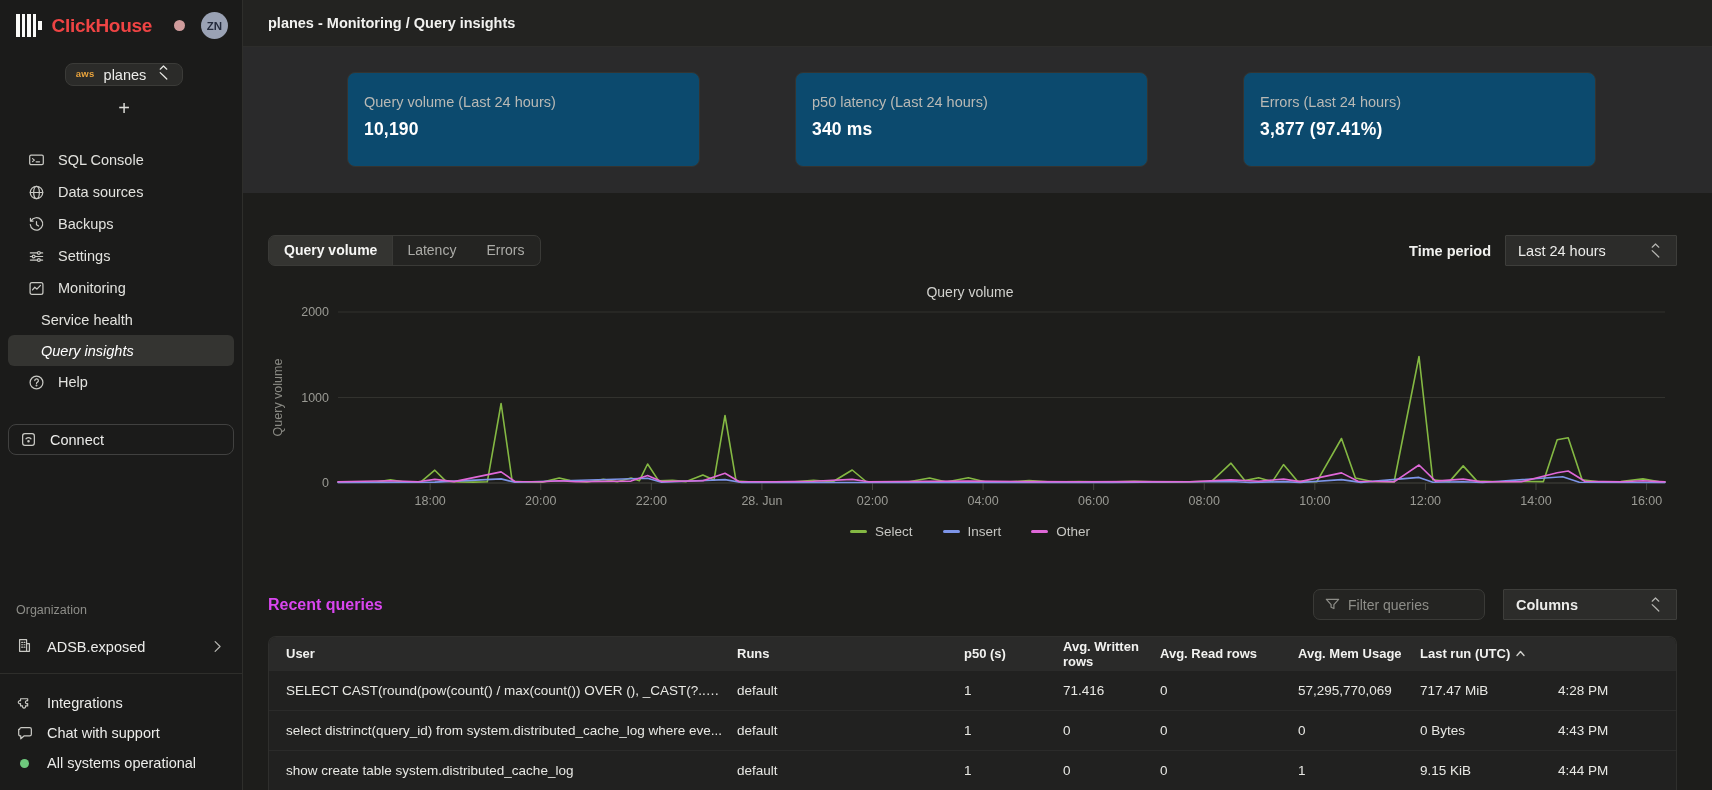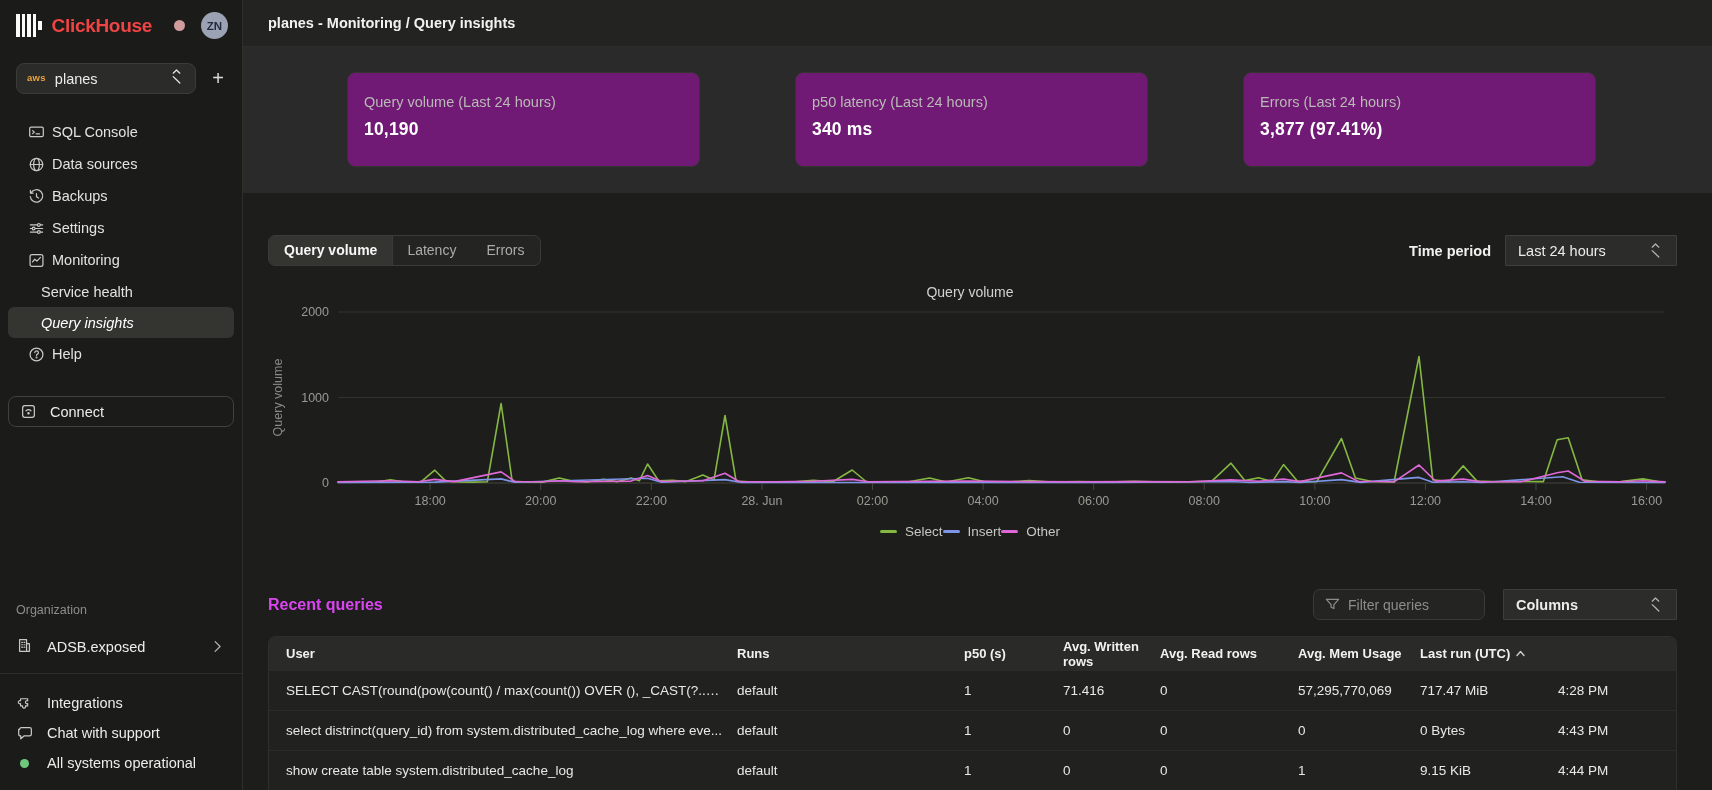--- a/index.html
+++ b/index.html
@@ -13,30 +13,30 @@
   .logo-row { display:flex; align-items:center; padding:12px 14px 0 16px; }
   .ch-logo { display:flex; align-items:center; gap:2px; height:26px; }
   .ch-logo i { display:block; width:3.5px; background:#fafaf8; }
   .ch-logo i.tall { height:23px; }
   .ch-logo i.short { height:9px; }
   .logo-text { margin-left:10px; font-size:19px; font-weight:700; color:#ef4444; letter-spacing:-0.3px; }
   .notif-dot { width:11px; height:11px; border-radius:50%; background:#d09c9c; margin-left:auto; margin-right:16px; }
   .avatar { width:27px; height:27px; border-radius:50%; background:#9aa2b4; color:#232a3c; font-size:11.5px;
             font-weight:700; display:flex; align-items:center; justify-content:center; }
 
-  .service-row { display:flex; align-items:center; gap:8px; padding:0 10px 0 16px; margin-top:24px; }
+  .service-row { display:flex; align-items:center; gap:8px; padding:0 10px 0 16px; margin-top:24px;flex-direction:column; }
   .service-select { flex:1; height:31px; background:#2b2b29; border:1px solid #3b3b38; border-radius:8px;
                     display:flex; align-items:center; gap:9px; padding:0 10px; cursor:pointer; }
   .aws-badge { color:#e8a33d; font-weight:700; font-size:9.5px; letter-spacing:.3px; transform:translateY(-1px); }
   .service-label { font-size:14.5px; color:#ececea; flex:1; }
   .add-btn { width:28px; height:28px; display:flex; align-items:center; justify-content:center;
              color:#dcdcd8; font-size:20px; font-weight:400; cursor:pointer; }
 
   .nav { margin-top:22px; padding:0 8px; }
-  .nav-item { height:32px; display:flex; align-items:center; gap:7px; padding:0 10px 0 19px;
+  .nav-item { height:32px; display:flex; align-items:center; gap:13px; padding:0 10px 0 19px;
               border-radius:6px; font-size:14.5px; color:#e2e2de; cursor:pointer; }
   .nav-item .icon { width:18px; height:18px; color:#c9c9c4; display:flex; align-items:center; justify-content:center; }
   .nav-item.sub { padding-left:33px; height:31px; }
   .nav-item.active { background:#343431; color:#ffffff;font-style:italic; }
 
   .connect-btn { margin:26px 8px 0 8px; height:31px; border:1px solid #414140; border-radius:8px;
                  display:flex; align-items:center; gap:12px; padding-left:11px; font-size:14.5px;
                  color:#ececea; cursor:pointer; background:transparent; }
   .connect-btn .icon { width:18px; height:18px; color:#c9c9c4; display:flex; }
 
@@ -51,39 +51,39 @@
                  font-size:14.5px; color:#ececea; cursor:pointer; }
   .footer-item .icon { width:18px; height:18px; color:#c9c9c4; display:flex; align-items:center; justify-content:center; }
   .status-dot { width:9px; height:9px; border-radius:50%; background:#6fc97d; margin:0 5px 0 4px; }
 
   
   .right { flex:1; display:flex; flex-direction:column; }
   .topbar { height:47px; background:#232321; border-bottom:1px solid #2d2d2b; display:flex; align-items:center;
             padding-left:25px; font-size:14.5px; font-weight:700; color:#f2f2f0; }
   .stats-band { height:147px; background:#2a2a2b; display:flex; align-items:center;
                 justify-content:space-between; padding:0 116px 0 104px; }
-  .stat-card { width:353px; height:95px; background:#701a75; border:1px solid #343431; border-radius:8px;
+  .stat-card { width:353px; height:95px; background:#0c4a6e; border:1px solid #343431; border-radius:8px;
                padding:21px 16px 0 16px; }
   .stat-label { font-size:14.5px; color:#b9b9b5; }
   .stat-value { margin-top:9px; font-size:17.5px; font-weight:700; color:#ffffff; letter-spacing:.2px; }
 
   .main { flex:1; padding-left:25px; background:#1d1d1b; }
   .tabs-row { margin-top:42px; display:flex; align-items:center; }
   .tab-group { display:inline-flex; border:1px solid #3a3a37; border-radius:7px; overflow:hidden; background:#242422; }
   .tab { padding:0 15px; height:29px; line-height:29px; font-size:14px; color:#ababa7; cursor:pointer; }
   .tab.active { background:#343431; color:#f6f6f4; font-weight:700; box-shadow:1px 0 0 #3a3a37, -1px 0 0 #3a3a37; }
   .time-period { margin-left:auto; margin-right:35px; display:flex; align-items:center; gap:14px; }
   .time-period-label { font-size:14.5px; font-weight:700; color:#f0f0ee; }
   .select-box { width:172px; height:31px; background:#2c2c2a; border:1px solid #3e3e3b; border-radius:1px;
                 display:flex; align-items:center; padding:0 12px; font-size:14.5px; color:#ececea; cursor:pointer; }
   .select-box .chev { margin-left:auto; color:#b5b5b1; display:flex; }
 
   .chart-title { margin-top:18px; width:1404px; text-align:center; font-size:14px; color:#d2d2ce; }
   #chart { display:block; width:1404px; height:212px; margin-top:2px; }
-  .legend { width:1404px; display:flex; justify-content:center; margin-top:10px; }
+  .legend { width:1404px; display:flex; justify-content:center; gap:30px; margin-top:10px; }
   .legend-item { display:flex; align-items:center; font-size:13.5px; color:#c6c6c2; }
   .legend-swatch { width:17px; height:3px; border-radius:2px; margin-right:8px; }
 
   .section-row { margin-top:50px; display:flex; align-items:center; width:1444px; }
   .section-title { font-size:16px; font-weight:700; color:#d946ef; }
   .filter-wrap { margin-left:auto; position:relative; }
   .filter-wrap .icon { position:absolute; left:11px; top:7px; color:#8d8d88; width:15px; height:15px; }
   .filter-input { width:172px; height:31px; background:#242422; border:1px solid #3a3a37; border-radius:7px;
                   color:#e8e8e4; font-size:14px; padding:0 10px 0 34px; outline:none; font-family:"Liberation Sans",sans-serif; }
   .filter-input::placeholder { color:#8d8d88; }

